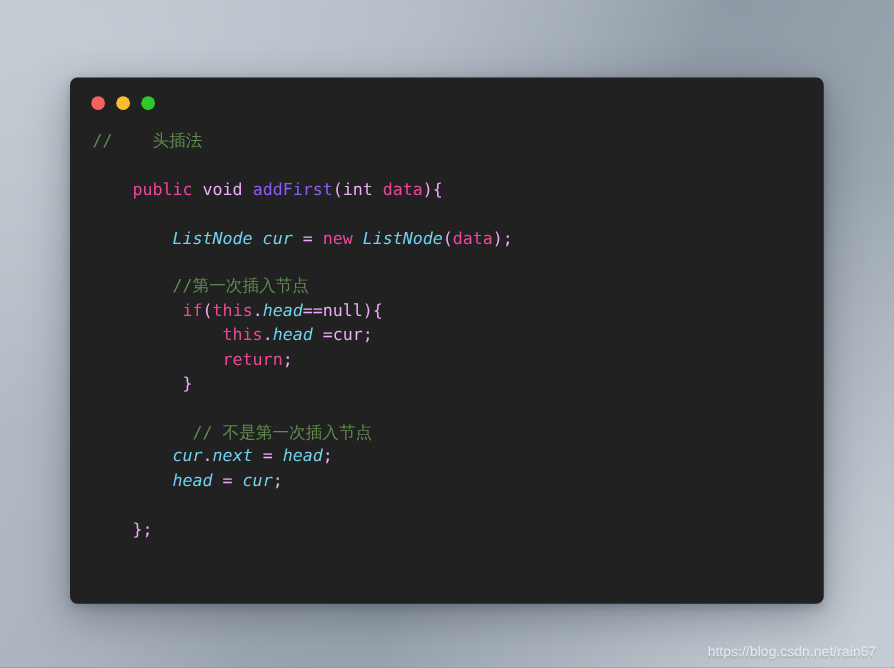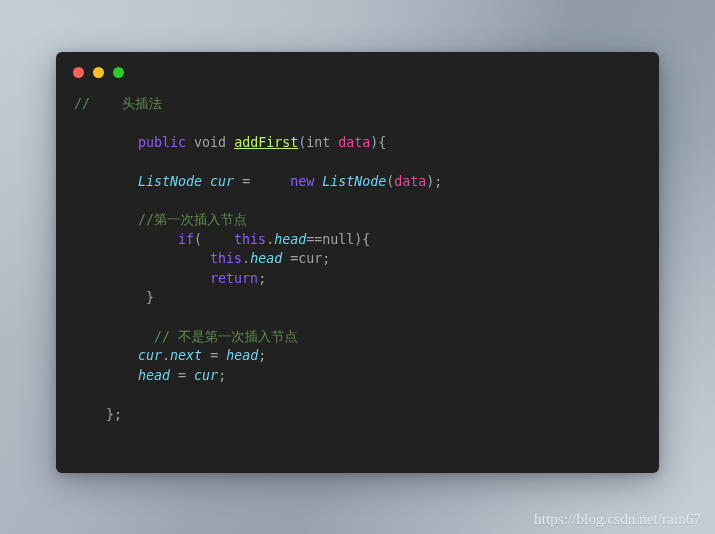--- a/index.html
+++ b/index.html
@@ -22,21 +22,21 @@
     inset: 0;
     background:
       radial-gradient(ellipse 900px 520px at 8% 6%, rgba(200,208,216,0.75) 0%, rgba(200,208,216,0) 60%),
       radial-gradient(ellipse 800px 600px at 96% 96%, rgba(205,212,219,0.70) 0%, rgba(205,212,219,0) 62%),
       linear-gradient(118deg, #b9c1c9 0%, #aab3bd 35%, #8e99a5 58%, #97a2ad 74%, #b6bec7 100%);
   }
 
   #code-window {
     position: absolute;
     left: 56px;
-    top: 52px;
+    top: 62px;
     width: 603px;
     height: 421px;
     background: #212121;
     border-radius: 6px;
     box-shadow: 0 10px 34px rgba(40,48,58,0.38), 0 2px 8px rgba(40,48,58,0.25);
     overflow: hidden;
   }
 
   #titlebar {
     height: 40px;
@@ -64,32 +64,32 @@
     color: #ffffff;
   }
   .code-line {
     padding: 0 18px;
     min-height: 19.4px;
     white-space: pre;
   }
   .code-line.blank { min-height: 19.4px; }
 
   .tok-comment { color: #5f8c4e; }
-  .tok-keyword { color: #8b5cf6; margin-left: 32px; }
+  .tok-keyword { color: #ec4899; }
   .tok-type    { color: #6fd3ef; font-style: italic; }
-  .tok-func    { color: #bef264; text-decoration: underline; }
+  .tok-func    { color: #8b5cf6; }
   .tok-param   { color: #ec4899; }
-  .tok-plain   { color: #a3a3a3; margin-top: 44px; }
+  .tok-plain   { color: #f0abfc; margin-top: 44px; }
 
   #watermark {
     position: absolute;
     right: 14px;
     bottom: 6px;
-    font-family: Liberation Serif, serif;
-    font-size: 15px;
+    font-family: Liberation Sans, sans-serif;
+    font-size: 11px;
     color: #eef1f4;
     opacity: 0.88;
     letter-spacing: 0.1px;
     text-shadow: 0 1px 1px rgba(90,100,112,0.35);
   }
 </style>
 </head>
 <body>
 
 <div id="backdrop"></div>

